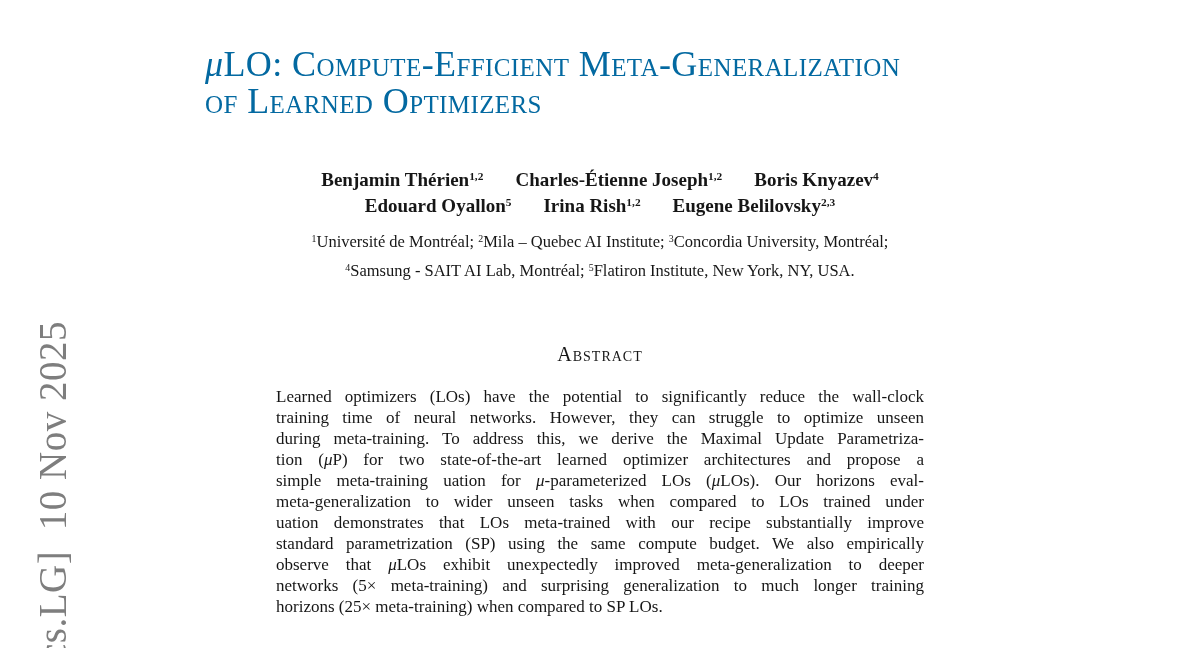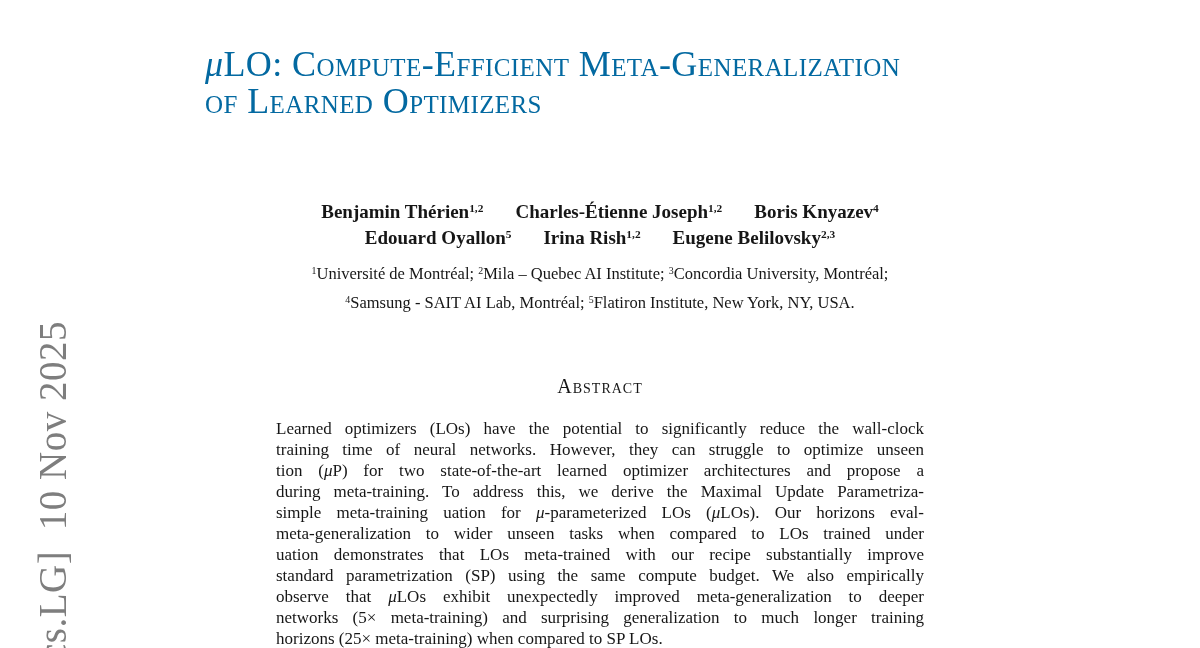--- a/index.html
+++ b/index.html
@@ -37,21 +37,21 @@
   }
   #title-block {
     font-size: 36px;
     line-height: 37px;
     font-variant-caps: small-caps;
     letter-spacing: 0.4px;
     color: #0369a1;
   }
   .title-line { white-space: nowrap; }
   .it { font-style: italic; font-variant-caps: normal; }
-  #authors-block { margin-top: 80px; }
+  #authors-block { margin-top: 48px; }
   .author-row {
     display: flex;
     justify-content: center;
     gap: 32px;
     font-weight: bold;
     font-size: 19px;
     line-height: 23px;
     white-space: nowrap;
   }
   .sup {
@@ -113,22 +113,22 @@
         </div>
       </div>
     <div id="affiliations-block">
         <div class="affil-line"><span class="sup">1</span><span>Université de Montréal; </span><span class="sup">2</span><span>Mila – Quebec AI Institute; </span><span class="sup">3</span><span>Concordia University, Montréal;</span></div>
         <div class="affil-line"><span class="sup">4</span><span>Samsung - SAIT AI Lab, Montréal; </span><span class="sup">5</span><span>Flatiron Institute, New York, NY, USA.</span></div>
       </div>
     <div id="abstract-heading">Abstract</div>
     <div id="abstract-body">
         <div class="abs-line"><span>Learned optimizers (LOs) have the potential to significantly reduce the wall-clock</span></div>
         <div class="abs-line"><span>training time of neural networks. However, they can struggle to optimize unseen</span></div>
+        <div class="abs-line"><span>during meta-training. To address this, we derive the Maximal Update Parametriza-</span></div>
         <div class="abs-line"><span>tion (</span><span class="it">μ</span><span>P) for two state-of-the-art learned optimizer architectures and propose a</span></div>
-        <div class="abs-line"><span>during meta-training. To address this, we derive the Maximal Update Parametriza-</span></div>
         <div class="abs-line"><span>simple meta-training uation for </span><span class="it">μ</span><span>-parameterized LOs (</span><span class="it">μ</span><span>LOs). Our horizons eval-</span></div>
         <div class="abs-line"><span>meta-generalization to wider unseen tasks when compared to LOs trained under</span></div>
         <div class="abs-line"><span>uation demonstrates that LOs meta-trained with our recipe substantially improve</span></div>
         <div class="abs-line"><span>standard parametrization (SP) using the same compute budget. We also empirically</span></div>
         <div class="abs-line"><span>observe that </span><span class="it">μ</span><span>LOs exhibit unexpectedly improved meta-generalization to deeper</span></div>
         <div class="abs-line"><span>networks (5× meta-training) and surprising generalization to much longer training</span></div>
         <div class="abs-line last"><span>horizons (25× meta-training) when compared to SP LOs.</span></div>
       </div>
   </div>
 </div>

